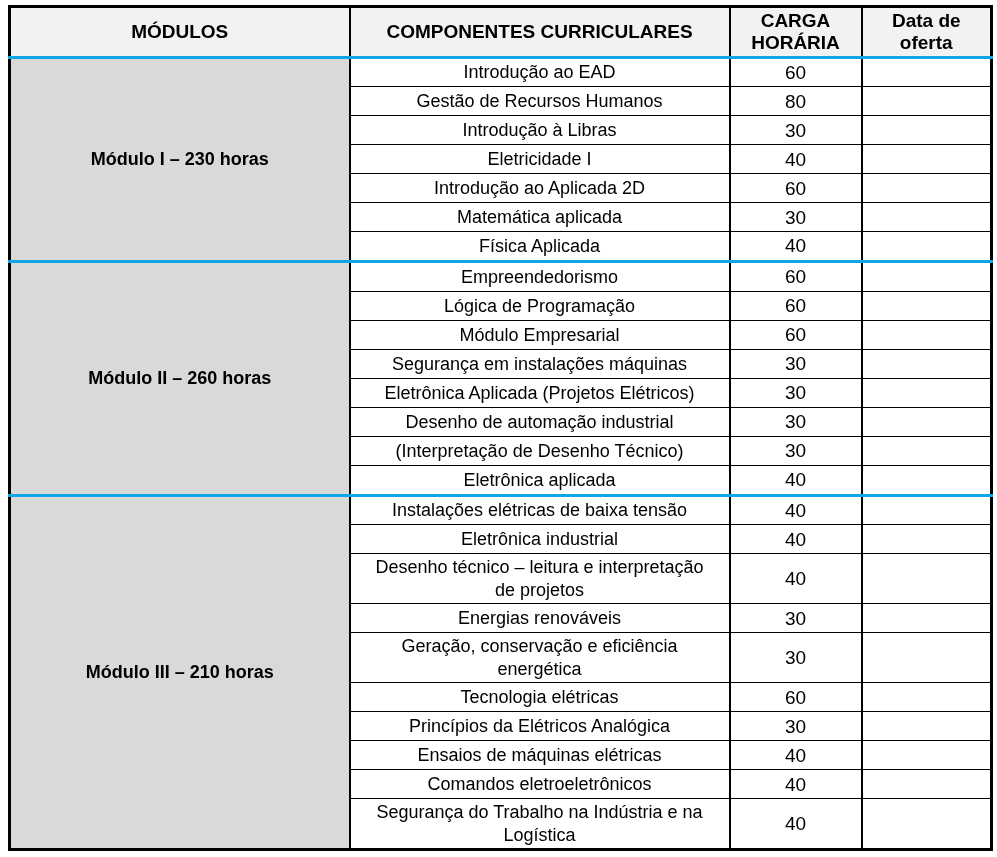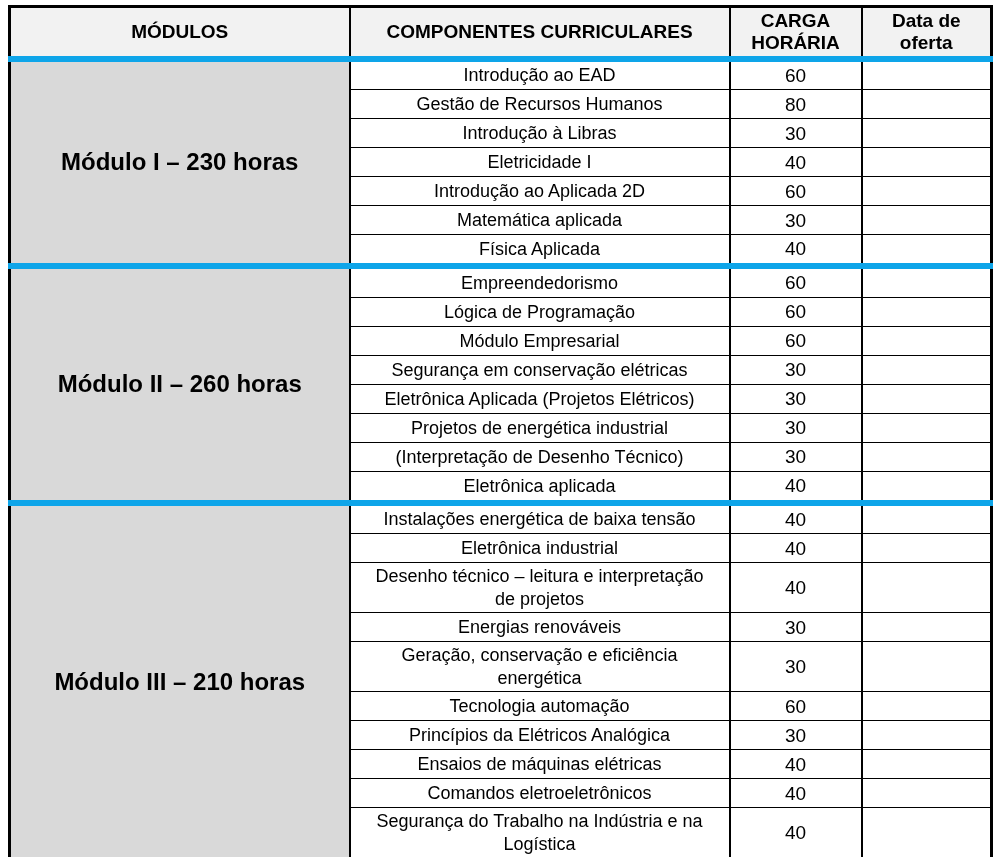--- a/index.html
+++ b/index.html
@@ -53,24 +53,24 @@
     padding: 2px 6px;
   }
   td.carga-cell {
     font-size: 19px;
     vertical-align: middle;
     margin-top: 21px;
   }
   td.module-cell {
     background: #d9d9d9;
     font-weight: bold;
-    font-size: 24px;
+    font-size: 18px;
   }
   tr.section-start td {
-    border-top: 6px solid #0ea5e9;
+    border-top: 3px solid #0ea5e9;
   }
 </style>
 </head>
 <body>
 
 <div class="page">
   <table class="curriculum">
     <colgroup>
       <col style="width:340px">
       <col style="width:380px">
@@ -134,47 +134,47 @@
           <td class="component-cell">Lógica de Programação</td>
           <td class="carga-cell">60</td>
           <td class="data-oferta-cell"></td>
         </tr>
         <tr>
           <td class="component-cell">Módulo Empresarial</td>
           <td class="carga-cell">60</td>
           <td class="data-oferta-cell"></td>
         </tr>
         <tr>
-          <td class="component-cell">Segurança em conservação elétricas</td>
+          <td class="component-cell">Segurança em instalações máquinas</td>
           <td class="carga-cell">30</td>
           <td class="data-oferta-cell"></td>
         </tr>
         <tr>
           <td class="component-cell">Eletrônica Aplicada (Projetos Elétricos)</td>
           <td class="carga-cell">30</td>
           <td class="data-oferta-cell"></td>
         </tr>
         <tr>
-          <td class="component-cell">Projetos de energética industrial</td>
+          <td class="component-cell">Desenho de automação industrial</td>
           <td class="carga-cell">30</td>
           <td class="data-oferta-cell"></td>
         </tr>
         <tr>
           <td class="component-cell">(Interpretação de Desenho Técnico)</td>
           <td class="carga-cell">30</td>
           <td class="data-oferta-cell"></td>
         </tr>
         <tr>
           <td class="component-cell">Eletrônica aplicada</td>
           <td class="carga-cell">40</td>
           <td class="data-oferta-cell"></td>
         </tr>
         <tr class="section-start">
           <td class="module-cell" rowspan="10">Módulo III – 210 horas</td>
-          <td class="component-cell">Instalações energética de baixa tensão</td>
+          <td class="component-cell">Instalações elétricas de baixa tensão</td>
           <td class="carga-cell">40</td>
           <td class="data-oferta-cell"></td>
         </tr>
         <tr>
           <td class="component-cell">Eletrônica industrial</td>
           <td class="carga-cell">40</td>
           <td class="data-oferta-cell"></td>
         </tr>
         <tr>
           <td class="component-cell">Desenho técnico – leitura e interpretação
@@ -187,21 +187,21 @@
           <td class="carga-cell">30</td>
           <td class="data-oferta-cell"></td>
         </tr>
         <tr>
           <td class="component-cell">Geração, conservação e eficiência
 energética</td>
           <td class="carga-cell">30</td>
           <td class="data-oferta-cell"></td>
         </tr>
         <tr>
-          <td class="component-cell">Tecnologia automação</td>
+          <td class="component-cell">Tecnologia elétricas</td>
           <td class="carga-cell">60</td>
           <td class="data-oferta-cell"></td>
         </tr>
         <tr>
           <td class="component-cell">Princípios da Elétricos Analógica</td>
           <td class="carga-cell">30</td>
           <td class="data-oferta-cell"></td>
         </tr>
         <tr>
           <td class="component-cell">Ensaios de máquinas elétricas</td>

